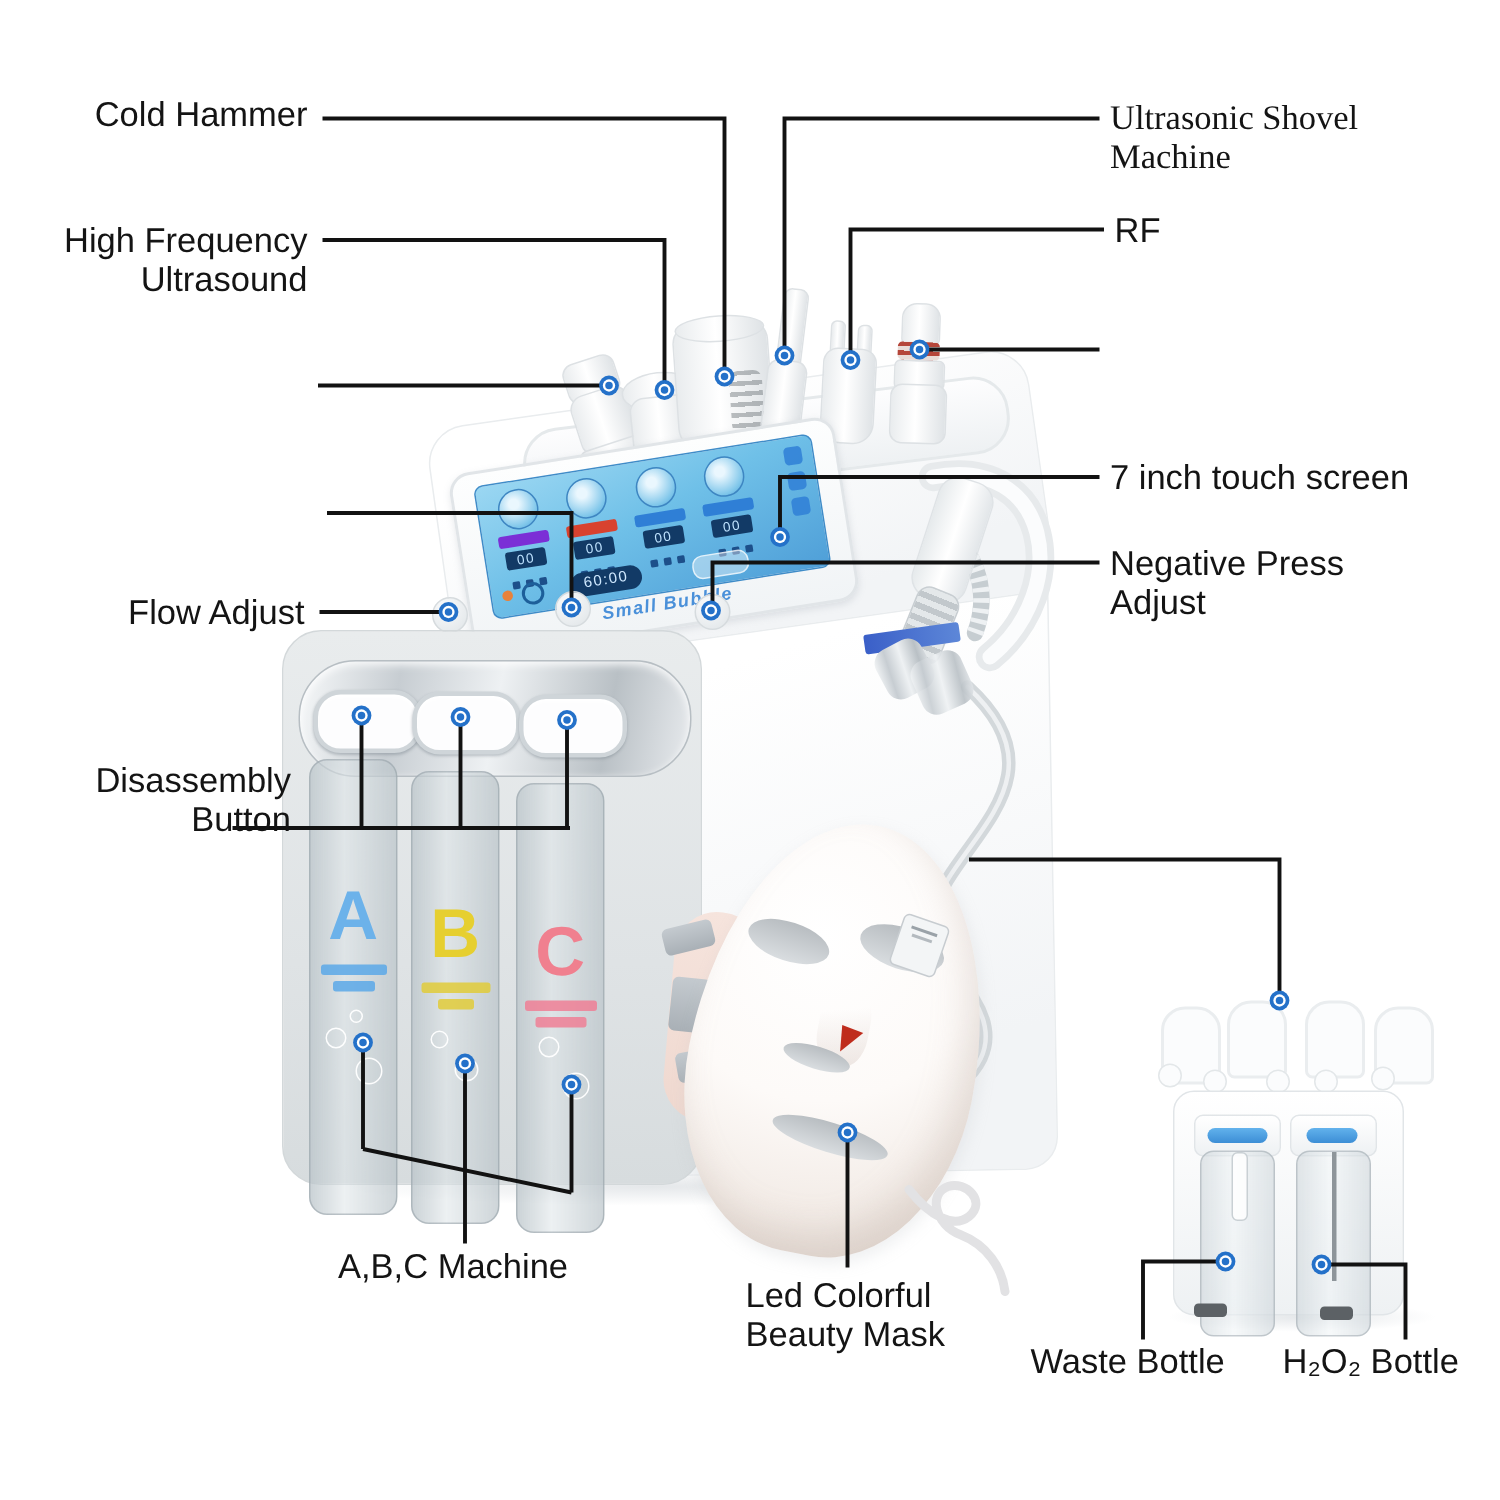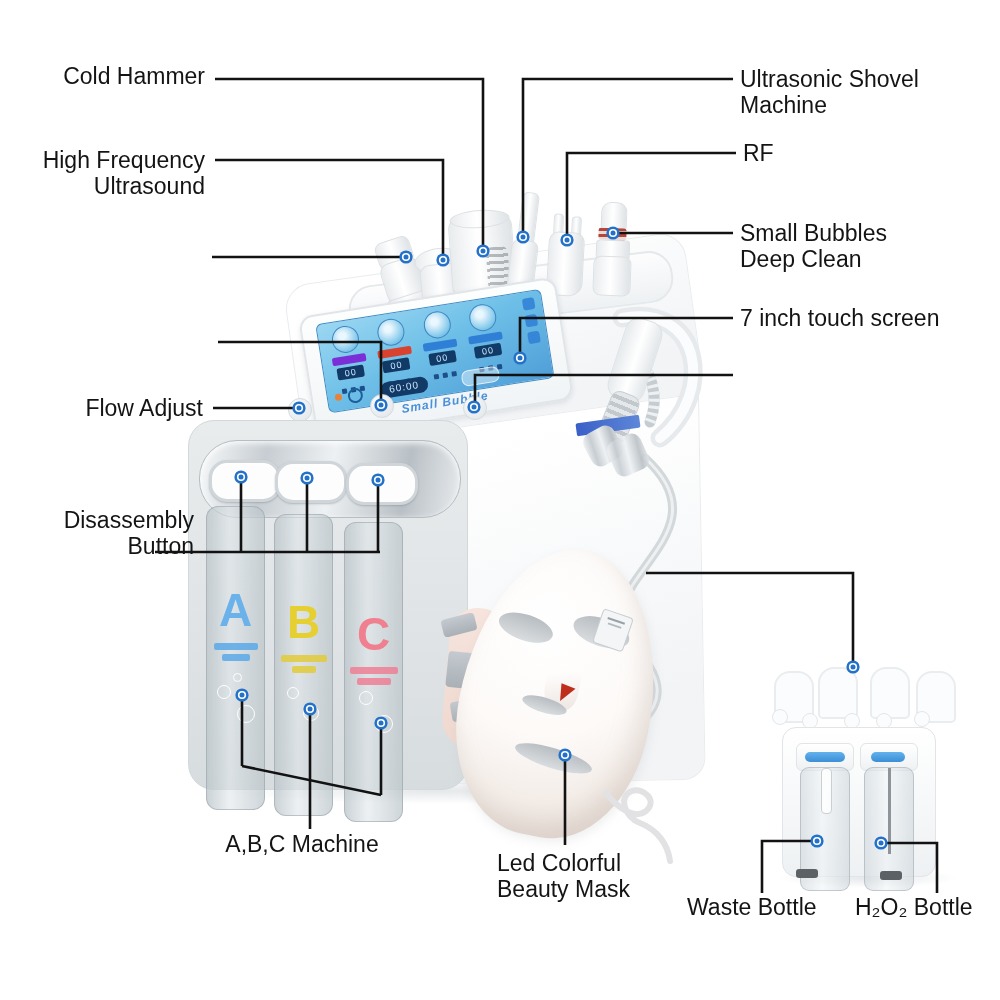--- a/index.html
+++ b/index.html
@@ -394,33 +394,33 @@
     <span>Disassembly</span><br>
     <span>Button</span>
   </div>
   <div class="lbl c" style="left:202px;top:831px;width:200px;">
     <span>A,B,C Machine</span>
   </div>
   <div class="lbl" style="left:497px;top:850px;">
     <span>Led Colorful</span><br>
     <span>Beauty Mask</span>
   </div>
-  <div class="lbl" style="left:740px;top:66px;">
+  <div class="lbl" style="left:740px;top:66px;font-family:Liberation Serif, serif;">
     <span>Ultrasonic Shovel</span><br>
     <span>Machine</span>
   </div>
   <div class="lbl" style="left:743px;top:140px;">
     <span>RF</span>
   </div>
-  <div class="lbl" style="left:740px;top:220px;">
-    <span>Small Bubbles</span><br>
-    <span>Deep Clean</span>
-  </div>
   <div class="lbl" style="left:740px;top:305px;text-align:center;">
     <span>7 inch touch screen</span>
   </div>
+  <div class="lbl" style="left:740px;top:362px;">
+    <span>Negative Press</span><br>
+    <span>Adjust</span>
+  </div>
   <div class="lbl" style="left:687px;top:894px;">
     <span>Waste Bottle</span>
   </div>
   <div class="lbl" style="left:855px;top:894px;">
     <span>H₂O₂ Bottle</span>
   </div>
 </div>
 
 </body></html>

